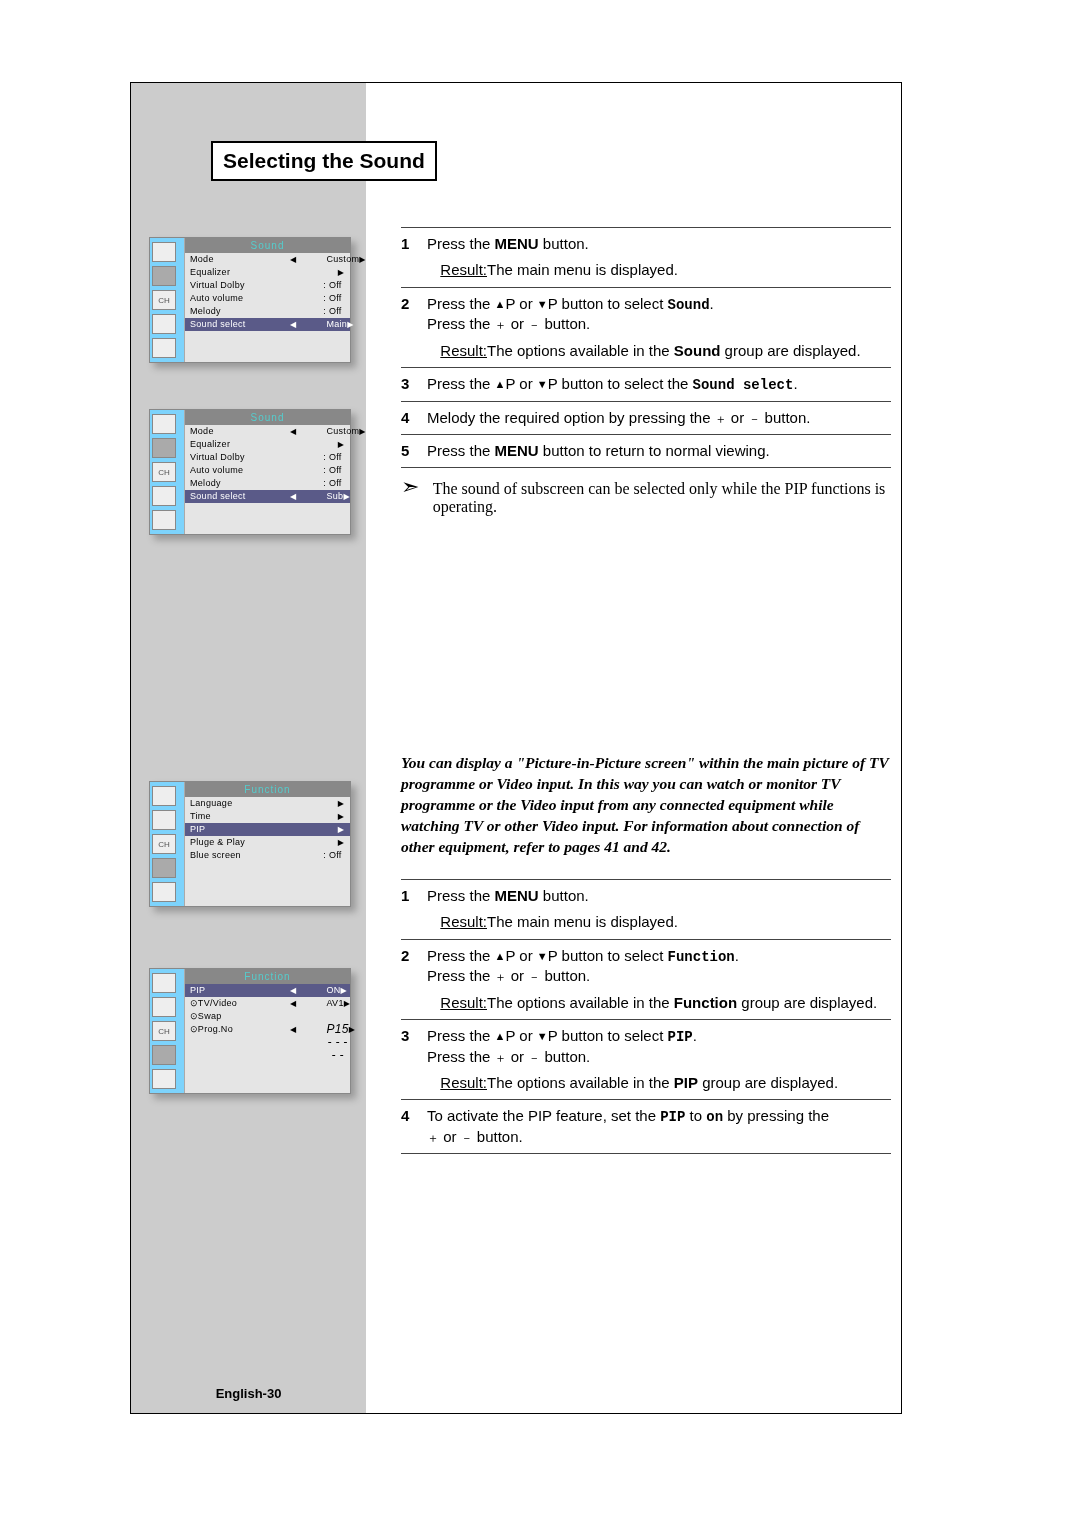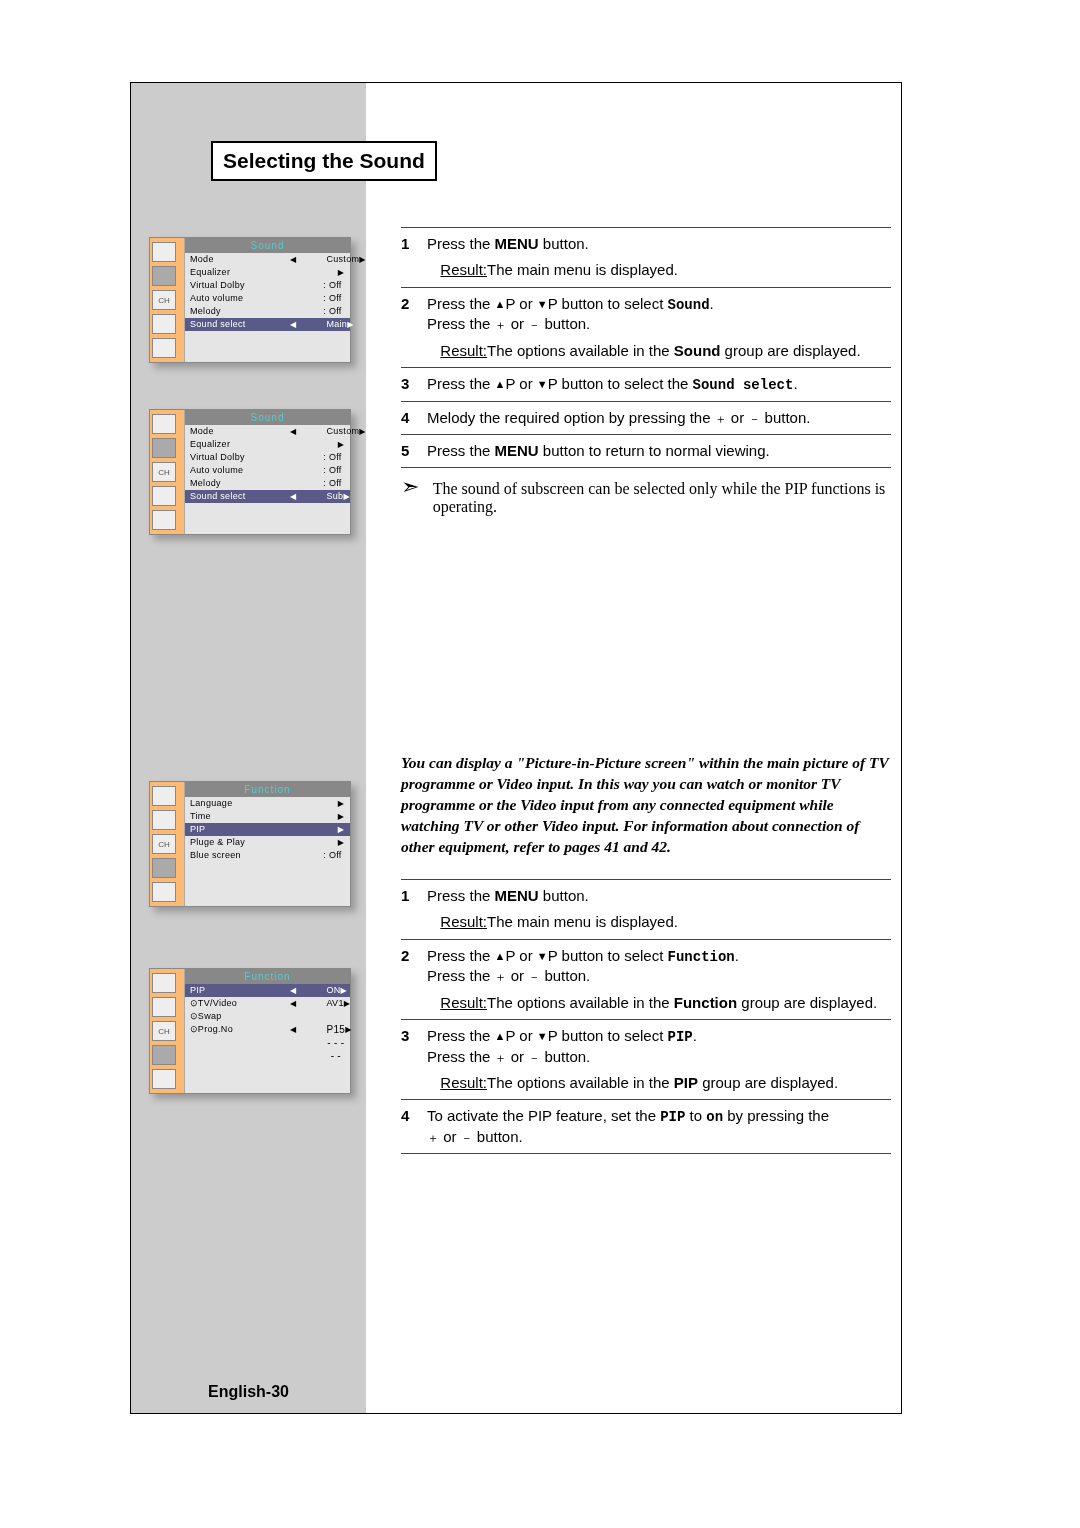--- a/index.html
+++ b/index.html
@@ -49,21 +49,21 @@
     width: 200px;
     border: 1px solid #888;
     background: #fff;
     box-shadow: 5px 5px 7px rgba(0,0,0,0.25);
   }
   .osd-inner {
     display: flex;
   }
   .osd-icons {
     width: 30px;
-    background: #fdba74;
+    background: #7dd3fc;
     border-right: 1px solid #aaa;
     padding: 4px 2px;
     display: flex;
     flex-direction: column;
     gap: 4px;
   }
   .osd-icons .ic {
     width: 22px;
     height: 18px;
     border: 1px solid #888;
@@ -146,21 +146,21 @@
     font-weight: bold;
     font-size: 15.5px;
     line-height: 1.35;
   }
   .page-num {
     position: absolute;
     left: 0;
     width: 235px;
     bottom: 12px;
     text-align: center;
-    font-size: 16px;
+    font-size: 13px;
     font-weight: bold;
   }
   .tri-sym{ font-size:11px; display:inline-block; transform:translateY(-1px);}
   .vol-up, .vol-down { font-size:12px;}
   .mono { font-family: "Courier New", monospace; font-size:14px;}
 </style>
 </head>
 <body>
 
 <div class="page">
@@ -420,21 +420,21 @@
               </span>
             </div>
           <div class="osd-row">
               <span class="c1"><span>⊙</span><span>Swap</span></span>
               <span class="c2"></span>
             </div>
           <div class="osd-row">
               <span class="c1"><span>⊙</span><span>Prog.No</span></span>
               <span class="c2">
                 <span class="tri-l arrow">◀</span>
-                <span class="val" style="font-size:10px;">P15 - - - - -</span>
+                <span class="val" style="font-size:12px;font-style:italic;">P15 - - - - -</span>
                 <span class="tri-r arrow">▶</span>
               </span>
             </div>
           <div class="osd-row">
               <span class="c1">&nbsp;</span>
             </div>
           <div class="osd-row">
               <span class="c1">&nbsp;</span>
             </div>
         </div>

